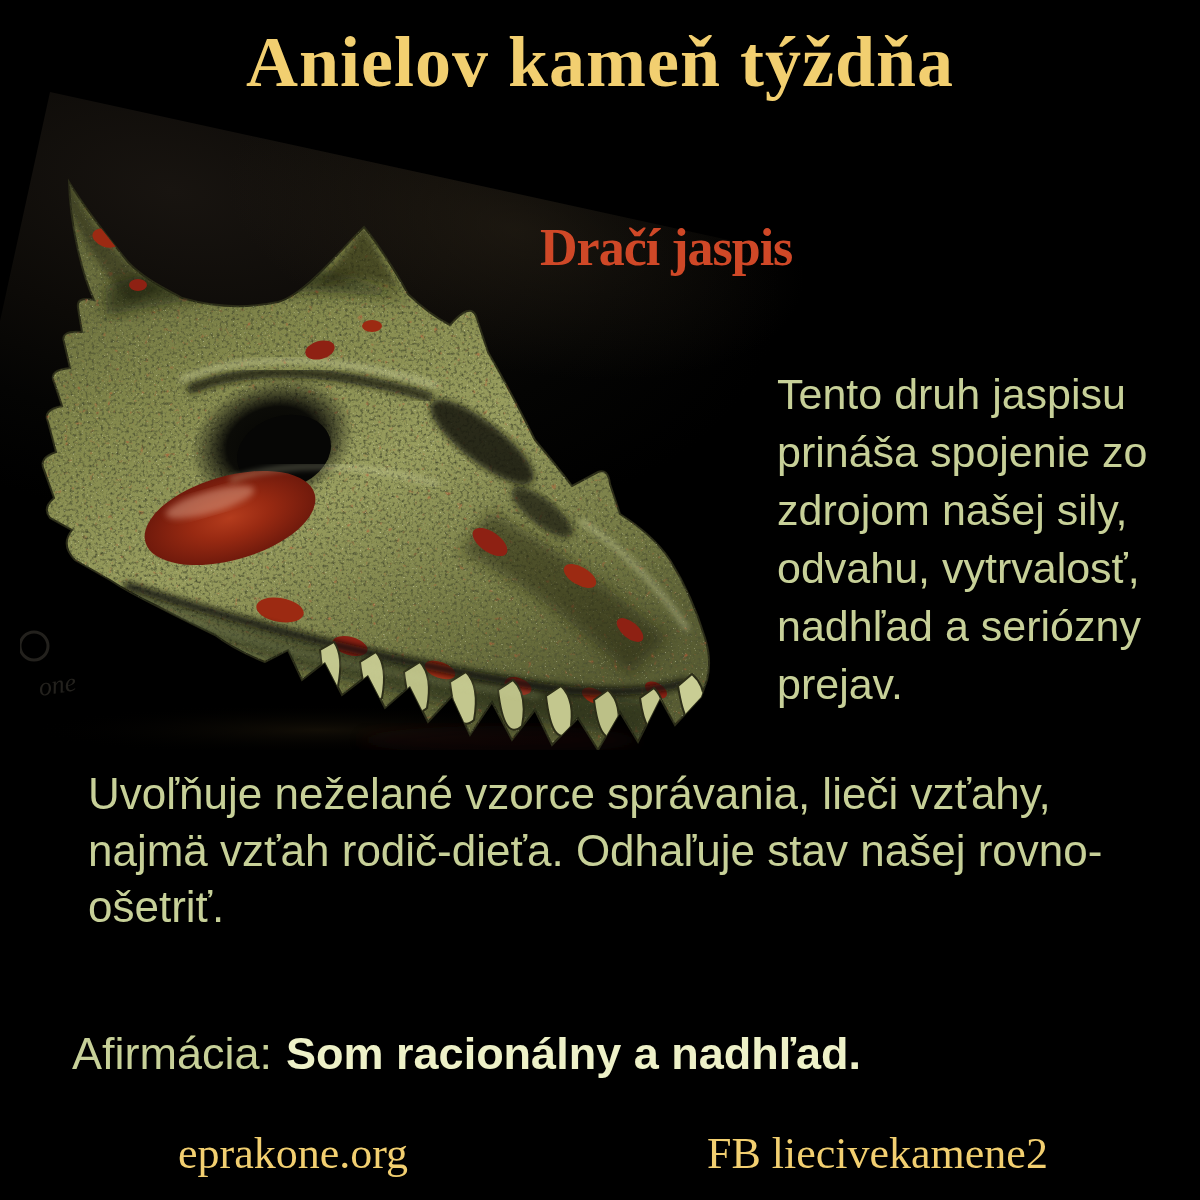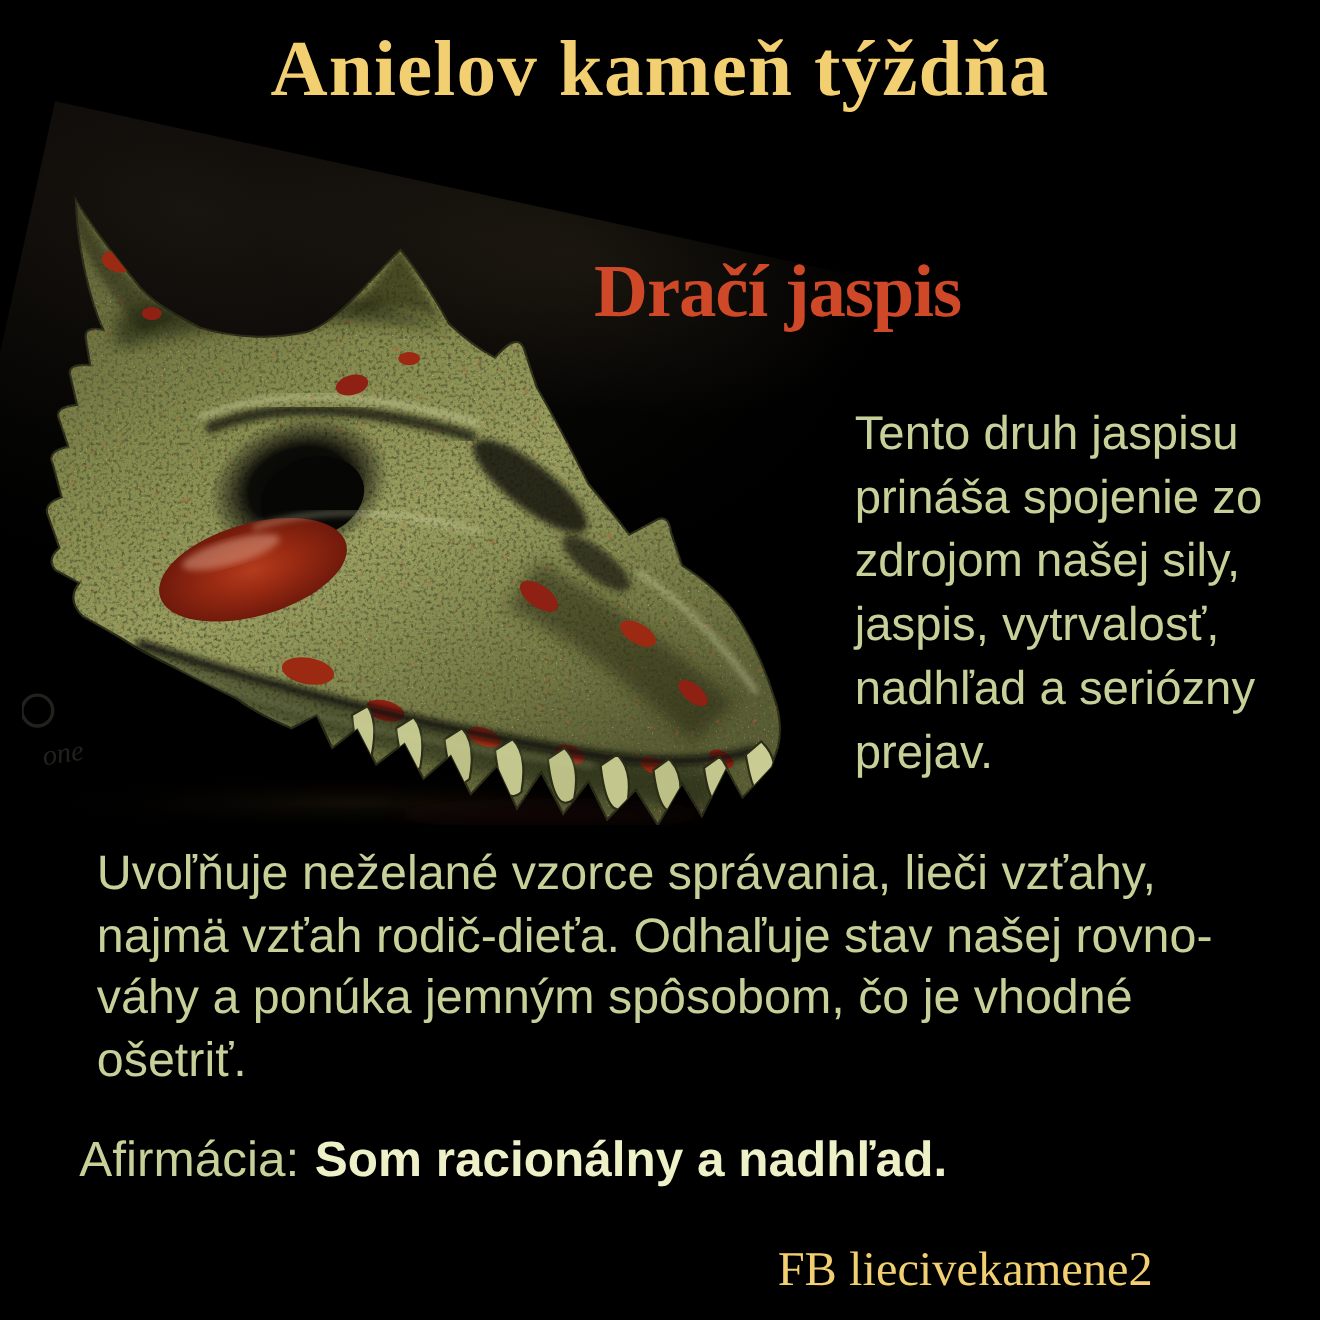--- a/index.html
+++ b/index.html
@@ -11,22 +11,22 @@
             background:
               radial-gradient(420px 200px at 55% 6%, rgba(46,38,26,.5) 0%, rgba(0,0,0,0) 70%),
               radial-gradient(620px 330px at 16% 12%, #181410 0%, #0c0a07 45%, #040403 72%, #000 100%);}
 
   .skull-svg{position:absolute;left:20px;top:90px;width:720px;height:660px;}
 
   .page-title{position:absolute;left:0;top:22px;width:1200px;text-align:center;
               font-family:"Liberation Serif",serif;font-weight:700;font-size:72px;line-height:80px;
               letter-spacing:1px;color:var(--title-gold,#f2cf70);}
 
-  .stone-heading{position:absolute;left:540px;top:224px;
-                 font-family:"Liberation Serif",serif;font-weight:700;font-size:68px;line-height:80px;
+  .stone-heading{position:absolute;left:540px;top:208px;
+                 font-family:"Liberation Serif",serif;font-weight:700;font-size:52px;line-height:80px;
                  letter-spacing:-1px;color:var(--heading-red,#cf4827);}
 
   .intro-col{position:absolute;left:755px;top:365px;font-size:43px;line-height:58px;
              color:var(--body-green,#c7d098);white-space:nowrap;margin-left:22px;}
 
   .body-par{position:absolute;left:88px;top:766px;font-size:44px;line-height:56.5px;
             color:var(--body-green,#c7d098);white-space:nowrap;}
 
   .affirmation{position:absolute;left:72px;top:1026px;font-size:45px;line-height:56px;
                color:var(--body-green,#c7d098);white-space:nowrap;}
@@ -173,31 +173,31 @@
   </svg>
 
   <div class="page-title">Anielov kameň týždňa</div>
 
   <div class="stone-heading">Dračí jaspis</div>
 
   <div class="intro-col">
     <div>Tento druh jaspisu</div>
     <div>prináša spojenie zo</div>
     <div>zdrojom našej sily,</div>
-    <div>jaspis, vytrvalosť,</div>
+    <div>odvahu, vytrvalosť,</div>
     <div>nadhľad a seriózny</div>
     <div>prejav.</div>
   </div>
 
   <div class="body-par">
     <div>Uvoľňuje neželané vzorce správania, lieči vzťahy,</div>
     <div>najmä vzťah rodič-dieťa. Odhaľuje stav našej rovno-</div>
-    <div>váhy a ponúka jemným spôsobom, čo je vhodné</div>
     <div>ošetriť.</div>
   </div>
 
   <div class="affirmation">
     <span class="affirm-label">Afirmácia:</span><span class="affirm-text">Som racionálny a nadhľad.</span>
   </div>
 
+  <div class="footer-site">eprakone.org</div>
   <div class="footer-fb">FB liecivekamene2</div>
 
 </div>
 
 </body></html>

